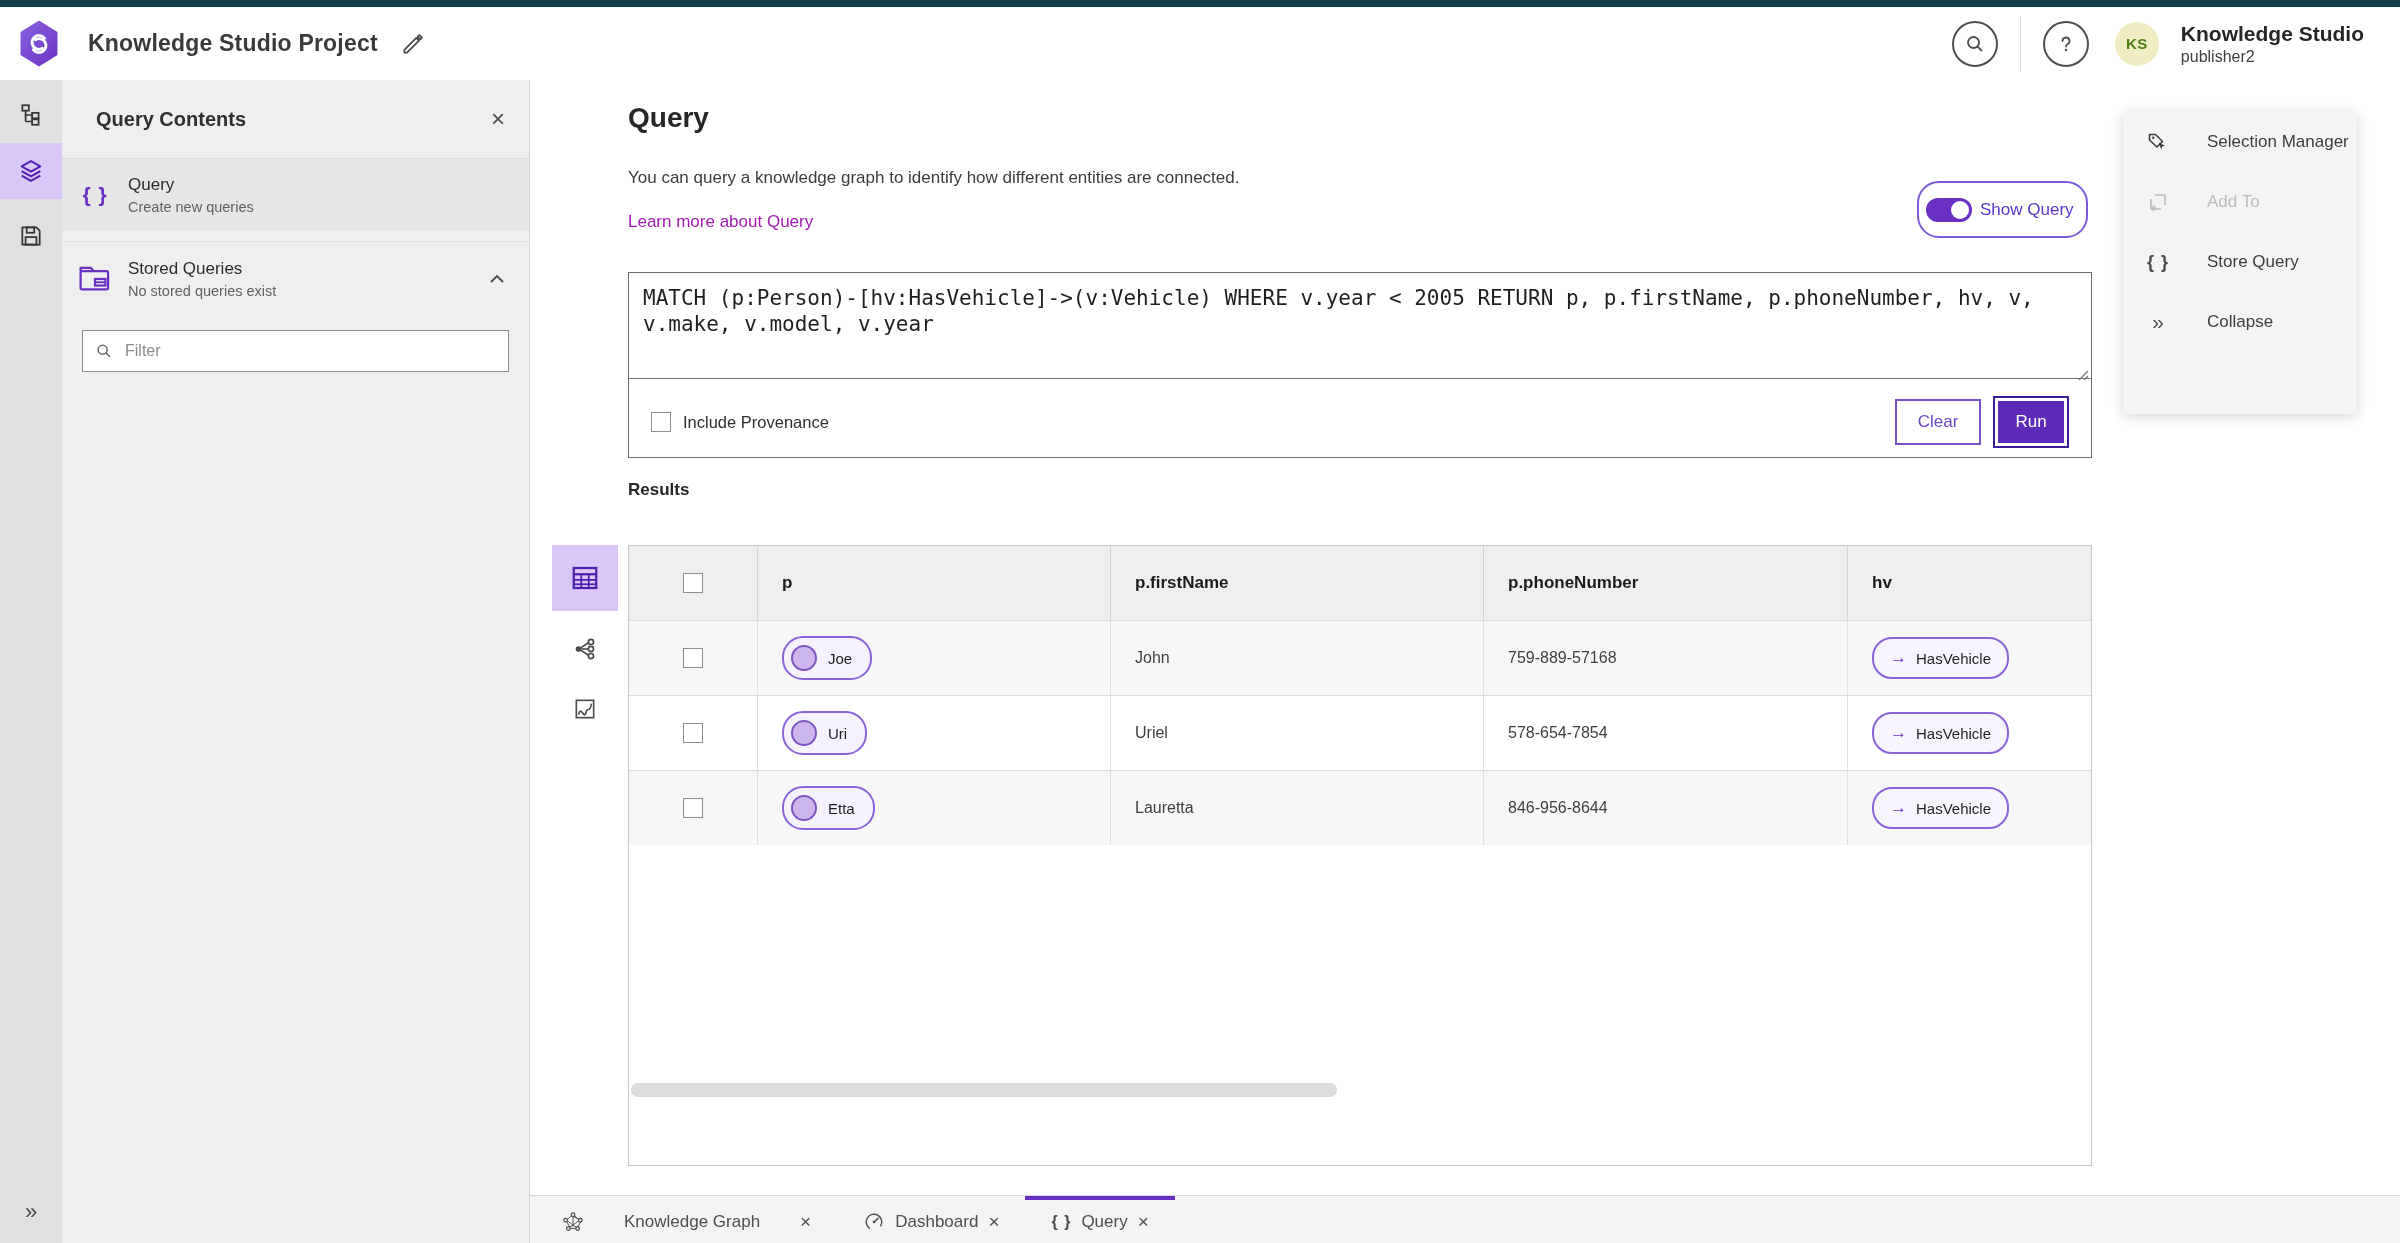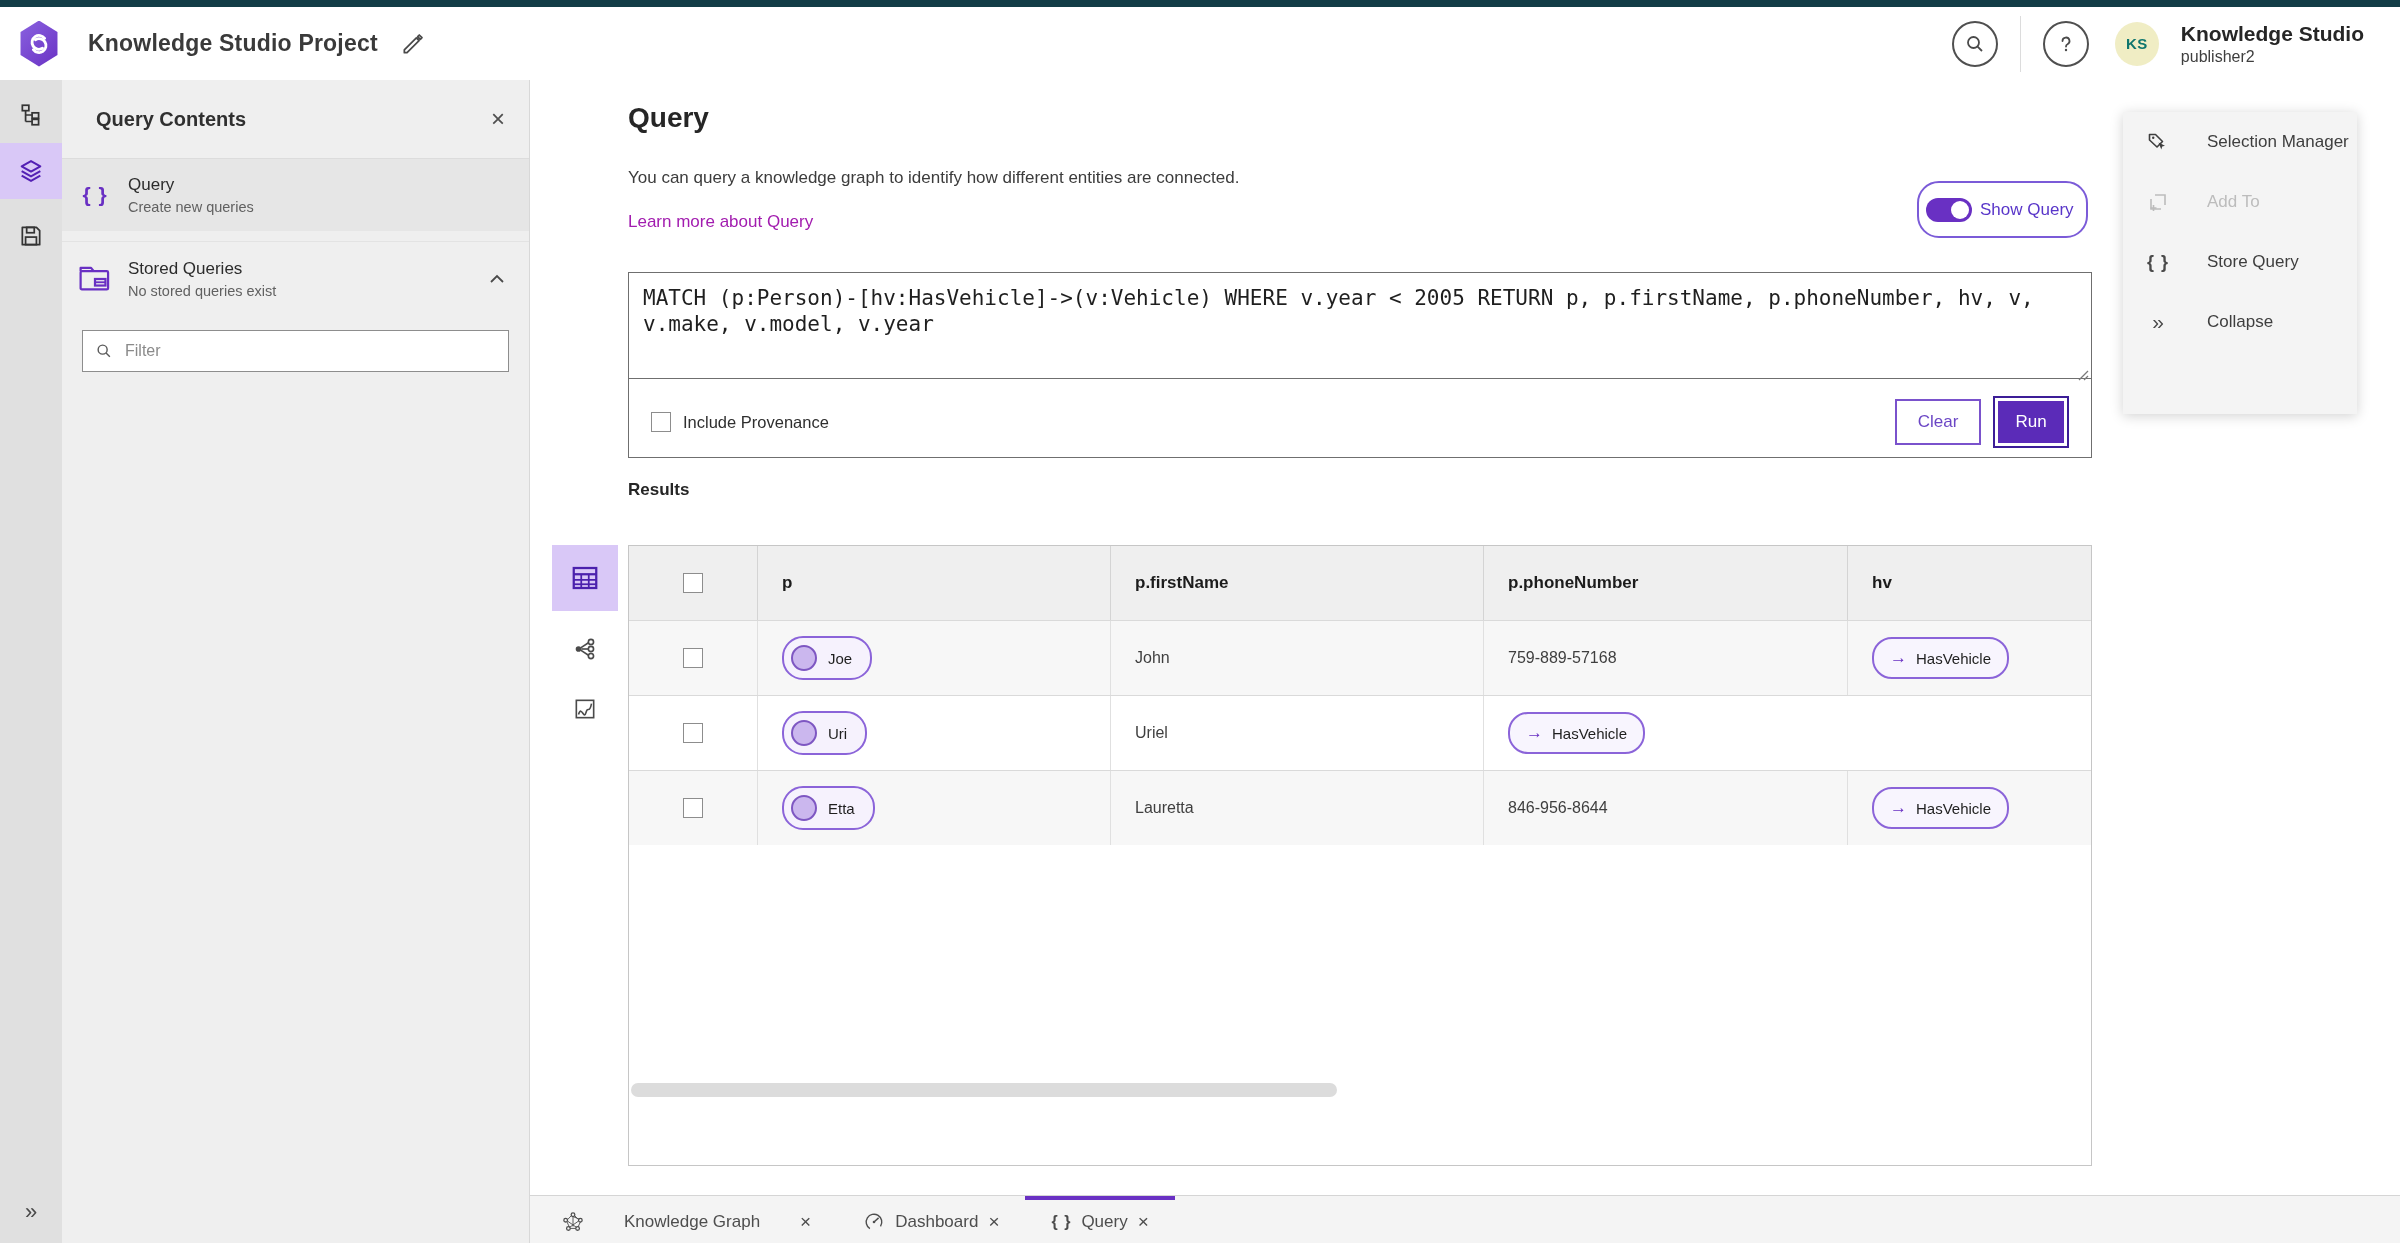--- a/index.html
+++ b/index.html
@@ -15,21 +15,21 @@
   .logo-hex{width:42px;height:46px;margin-left:18px;background:linear-gradient(135deg,#8a63e0,#6930c3);
             clip-path:polygon(50% 0,94% 25%,94% 75%,50% 100%,6% 75%,6% 25%);
             display:flex;align-items:center;justify-content:center;}
   .proj-title{margin-left:28px;font-size:23px;font-weight:600;color:#3a3a3a;letter-spacing:.2px;}
   .pencil-btn{margin-left:22px;cursor:pointer;}
   .topbar-right{margin-left:auto;display:flex;align-items:center;margin-right:36px;}
   .circle-btn{width:42px;height:42px;border:2px solid #4f4f4f;border-radius:50%;
               display:flex;align-items:center;justify-content:center;background:#fff;}
   .tb-divider{width:1px;height:56px;background:#dcdcdc;margin:0 22px;}
   .avatar{width:44px;height:44px;border-radius:50%;background:#f0edc4;margin-left:26px;
-          display:flex;align-items:center;justify-content:center;font-size:15px;font-weight:700;color:#0f766e;letter-spacing:.5px;}
+          display:flex;align-items:center;justify-content:center;font-size:15px;font-weight:700;color:#4d7c0f;letter-spacing:.5px;}
   .userblock{margin-left:22px;line-height:1.1;}
   .userblock .app{font-size:21px;font-weight:700;color:#262626;}
   .userblock .usr{font-size:16px;color:#3e3e3e;margin-top:3px;}
 
   
   .rail{left:0;top:80px;width:62px;height:1163px;background:#e0e0e0;border-right:1px solid #cfcfcf;}
   .rail-btn{width:62px;height:56px;display:flex;align-items:center;justify-content:center;cursor:pointer;}
   .rail-btn.sel{background:#d9c8f7;}
   .rail-expand{position:absolute;left:0;bottom:18px;width:62px;text-align:center;
                font-size:22px;color:#4a4a4a;cursor:pointer;}
@@ -349,20 +349,23 @@
         </div>
       <div class="tcell c1">
         <span class="node-pill">
           <span class="dot"></span>
           <span class="nlbl">Uri</span>
         </span>
       </div>
       <div class="tcell c2">
           <span class="cellv">Uriel</span>
         </div>
+      <div class="tcell c3">
+          <span class="cellv">578-654-7854</span>
+        </div>
       <div class="tcell c4">
         <span class="edge-pill">
           <span class="arr">→</span>
           <span class="elbl">HasVehicle</span>
         </span>
       </div>
     </div>
 
     <div class="trow r2">
       <div class="tcell c0">

